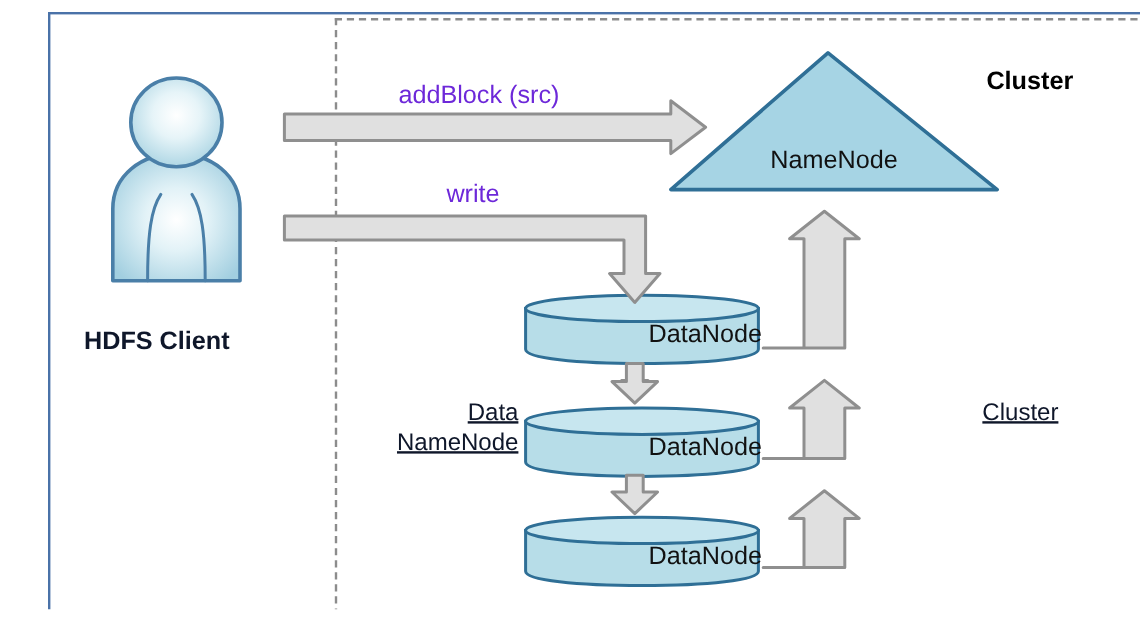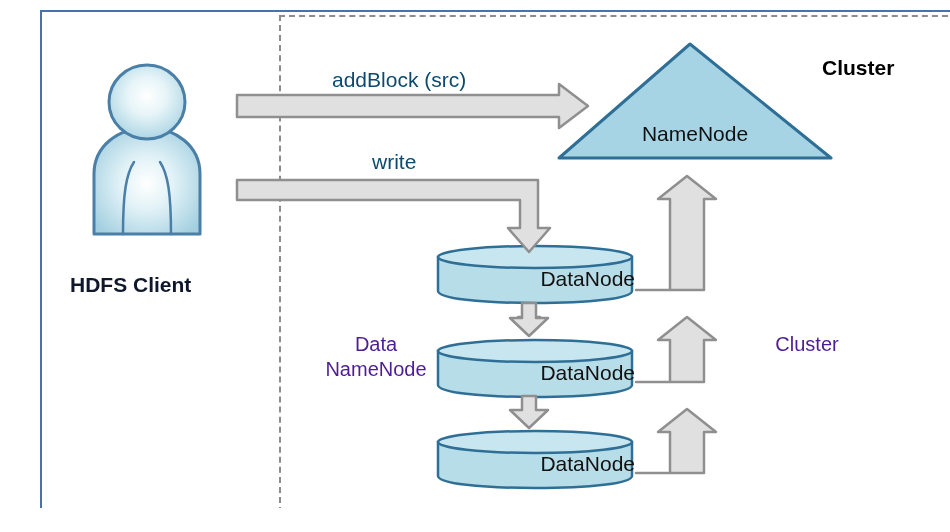--- a/index.html
+++ b/index.html
@@ -89,43 +89,44 @@
     top: 0;
     width: 950px;
     height: 532px;
     pointer-events: none;
   }
   .svg-layer * { pointer-events: auto; }
   
   .arrow-label {
     position: absolute;
     font-size: 21px;
-    color: #0c4a6e;
+    color: #6d28d9;
     white-space: nowrap;
   }
   .lbl-addblock { left: 300px; top: 68px; }
   .lbl-write    { left: 340px; top: 150px; }
   
   .dn-wrap { position: absolute; }
   .dn-label {
     position: absolute;
     left: 0;
     width: 100%;
     text-align: right;
     font-size: 21px;
     color: #111111;
     white-space: nowrap;
   }
   
   .side-label {
     position: absolute;
     font-size: 20px;
-    color: #4c1d95;
-    text-align: center;
+    color: #0f172a;
+    text-align: right;
     line-height: 25px;
+    text-decoration: underline;
   }
   .lbl-pipeline { left: 288px; top: 332px; width: 112px; }
   .lbl-blocks   { left: 700px; top: 332px; width: 150px; }
   .side-label span { display: block; }
 </style>
 </head>
 <body>
 
 <div id="canvas">
 

